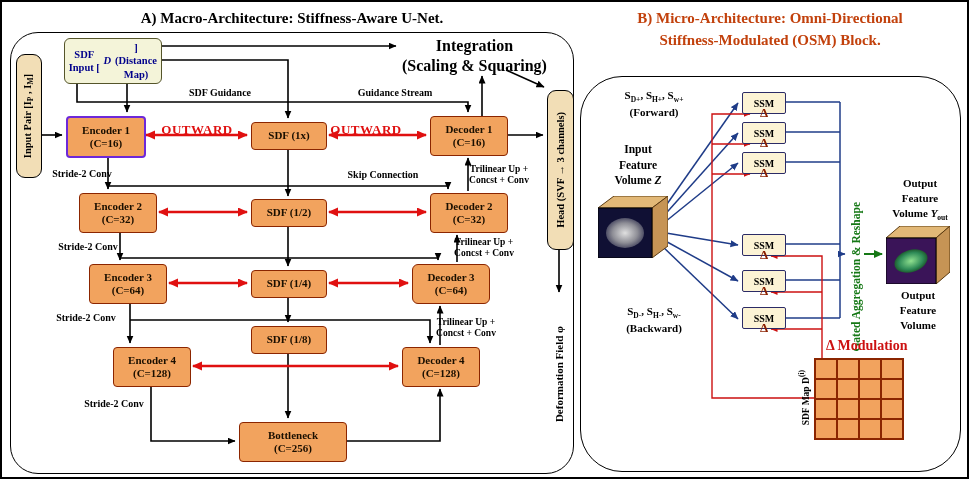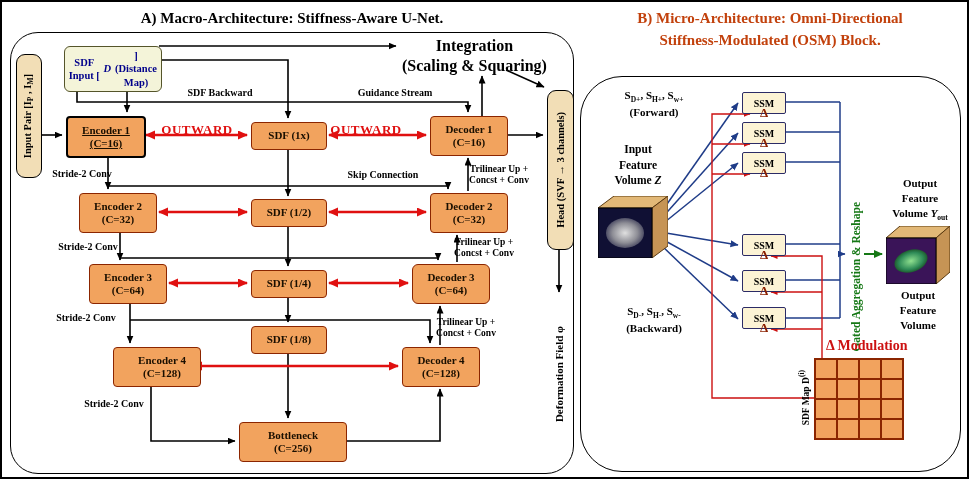--- a/index.html
+++ b/index.html
@@ -10,21 +10,21 @@
   }
   .frame{position:absolute;border:1.6px solid #000;background:transparent;z-index:0;}
   .wires{position:absolute;left:0;top:0;z-index:1;}
   .abs{position:absolute;z-index:3;}
   .title{font-size:15px;text-align:center;z-index:4;}
   .node{
     position:absolute;z-index:3;background:#F2A35E;border:1.6px solid #8B2500;border-radius:4px;
     display:flex;align-items:center;justify-content:center;text-align:center;
     font-size:11px;line-height:1.22;white-space:pre-line;color:#1a0f00;
   }
-  .enc1{border:2px solid #000000;text-decoration:underline;}
+  .enc1{border:2px solid #6d28d9;}
   .vbox{
     position:absolute;z-index:3;background:#F2DEB6;border:1.6px solid #000;border-radius:9px;
     display:flex;align-items:center;justify-content:center;
   }
   .vtext{writing-mode:vertical-rl;transform:rotate(180deg);white-space:nowrap;}
   .sdfinput{
     position:absolute;z-index:3;background:#F4F4D9;border:1.8px solid #55552a;border-radius:6px;
     display:flex;align-items:center;justify-content:center;text-align:center;
     font-size:10.5px;line-height:1.25;color:#00008B;white-space:pre-line;
   }
@@ -147,30 +147,30 @@
       <path d="M820,327 H769" marker-end="url(#mrm)"></path>
     </g>
   </svg>
 
   <div class="abs title" style="left:40px;top:8px;width:500px;">A) Macro-Architecture: Stiffness-Aware U-Net.</div>
 
   <div class="vbox" style="left:14px;top:52px;width:24px;height:122px;">
     <span class="vtext" style="font-size:10.5px;">Input Pair [I<sub>P</sub> , I<sub>M</sub>]</span>
   </div>
 
-  <div class="sdfinput" style="left:62px;top:44px;width:96px;height:44px;">SDF Input [<i>D</i>]
+  <div class="sdfinput" style="left:62px;top:36px;width:96px;height:44px;">SDF Input [<i>D</i>]
 (Distance Map)</div>
 
   <div class="node enc1" style="left:64px;top:114px;width:76px;height:38px;">Encoder 1
 (C=16)</div>
   <div class="node" style="left:77px;top:191px;width:76px;height:38px;">Encoder 2
 (C=32)</div>
   <div class="node" style="left:87px;top:262px;width:76px;height:38px;">Encoder 3
 (C=64)</div>
-  <div class="node" style="left:111px;top:345px;width:76px;height:38px;padding-left:10px;">Encoder 4
+  <div class="node" style="left:111px;top:345px;width:76px;height:38px;">Encoder 4
 (C=128)</div>
 
   <div class="node" style="left:249px;top:120px;width:74px;height:26px;">SDF (1x)</div>
   <div class="node" style="left:249px;top:197px;width:74px;height:26px;">SDF (1/2)</div>
   <div class="node" style="left:249px;top:268px;width:74px;height:26px;">SDF (1/4)</div>
   <div class="node" style="left:249px;top:324px;width:74px;height:26px;">SDF (1/8)</div>
 
   <div class="node" style="left:428px;top:114px;width:76px;height:38px;">Decoder 1
 (C=16)</div>
   <div class="node" style="left:428px;top:191px;width:76px;height:38px;">Decoder 2
@@ -187,21 +187,21 @@
     <span class="vtext" style="font-size:10.5px;">Head (SVF → 3 channels)</span>
   </div>
 
   <div class="integration" style="left:400px;top:34px;width:145px;">Integration
 (Scaling &amp; Squaring)</div>
 
   <div class="deform" style="left:549px;top:294px;width:16px;height:156px;">
     <span class="vtext">Deformation Field φ</span>
   </div>
 
-  <div class="lbl" style="left:180px;top:85px;width:76px;">SDF Backward</div>
+  <div class="lbl" style="left:180px;top:85px;width:76px;">SDF Guidance</div>
   <div class="lbl" style="left:345px;top:85px;width:96px;">Guidance Stream</div>
   <div class="outward" style="left:158px;top:120px;width:74px;">OUTWARD</div>
   <div class="outward" style="left:327px;top:120px;width:74px;">OUTWARD</div>
   <div class="lbl" style="left:44px;top:166px;width:72px;">Stride-2 Conv</div>
   <div class="lbl" style="left:50px;top:239px;width:72px;">Stride-2 Conv</div>
   <div class="lbl" style="left:48px;top:310px;width:72px;">Stride-2 Conv</div>
   <div class="lbl" style="left:76px;top:396px;width:72px;">Stride-2 Conv</div>
   <div class="lbl" style="left:336px;top:167px;width:90px;">Skip Connection</div>
   <div class="lbl lbl-sm" style="left:455px;top:162px;width:84px;">Trilinear Up +
 Concst + Conv</div>

